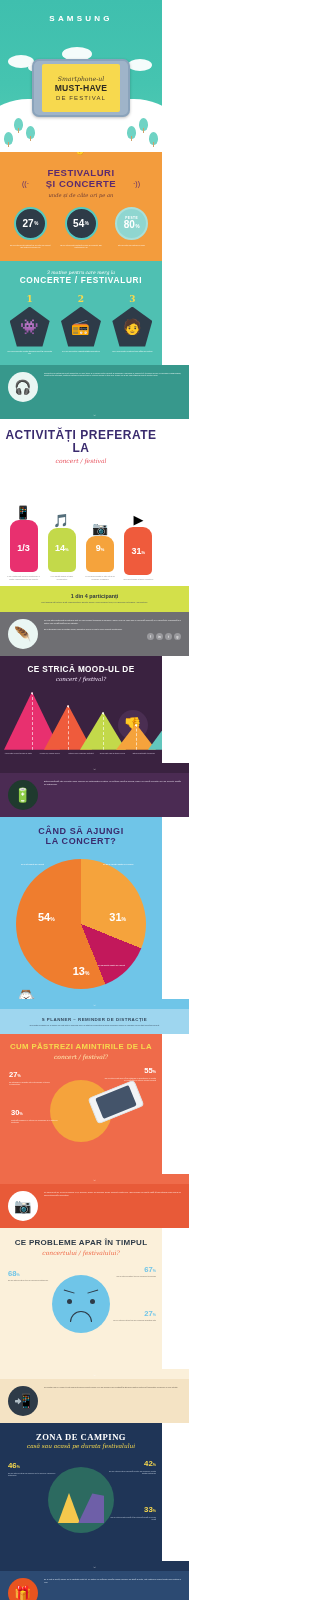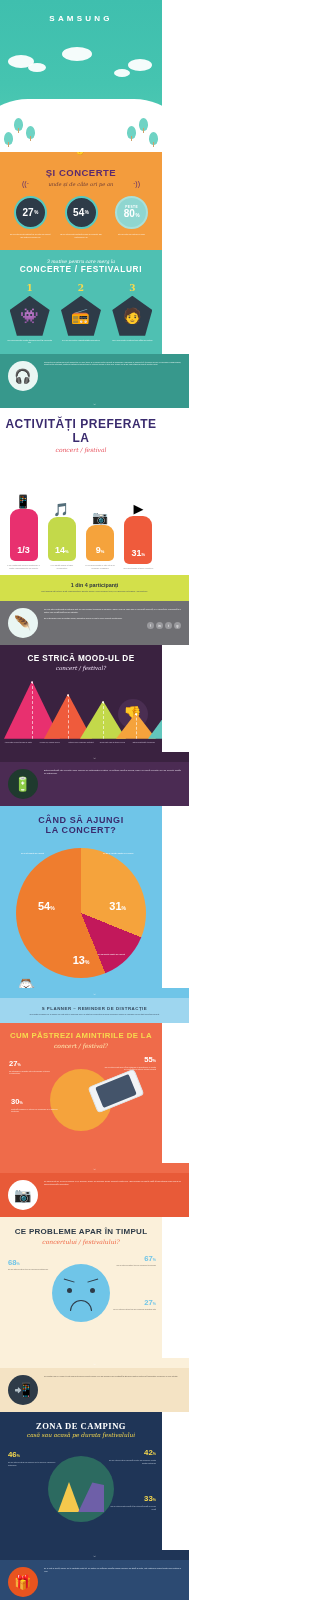--- a/index.html
+++ b/index.html
@@ -96,21 +96,21 @@
 
   
   .s-act { background:#fff; padding:10px 0 6px; }
   .act-t { color:#3a2b6e; font-size:12px; letter-spacing:.5px; }
   .act-sub { color:#e8545f; font-size:6px; margin-top:1px; }
   .bars { display:flex; justify-content:center; align-items:flex-end; gap:3px; padding:10px 6px 0; }
   .barcell { width:40px; text-align:center; }
   .bartop { height:46px; display:flex; align-items:flex-end; justify-content:center; font-size:13px; }
   .bar { width:28px; margin:0 auto; border-radius:9px 9px 5px 5px; position:relative;
          display:flex; align-items:flex-end; justify-content:center; color:#fff; font-weight:bold; }
-  .bar .v { font-size:9px; padding-bottom:6px; }
+  .bar .v { font-size:9px; padding-bottom:19px; }
   .bar .v small { font-size:4px; }
   .b1{ background:#e8306f; height:52px;}
   .b2{ background:#c3d94a; height:44px;}
   .b3{ background:#f5a33c; height:36px;}
   .b4{ background:#ef5b3c; height:48px;}
   .bcap{ color:#8c8c8c; font-size:1.75px; line-height:1.4; margin-top:3px; padding:0 1px;}
 
   
   .band-lime { background:#d3e04a; padding:7px 10px 8px; text-align:center; }
   .band-lime h4 { color:#2f3640; font-size:5.4px; font-weight:bold; }
@@ -254,31 +254,39 @@
       <div class="cloud" style="right:10px;top:26px;width:24px;height:12px;"></div>
       <div class="cloud" style="right:32px;top:36px;width:16px;height:8px;"></div>
       <div class="cloud" style="left:62px;top:14px;width:30px;height:14px;"></div>
       <div class="hill"></div>
       <div class="tree" style="left:14px;bottom:30px;"></div>
       <div class="tree" style="left:26px;bottom:22px;"></div>
       <div class="tree" style="left:4px;bottom:16px;"></div>
       <div class="tree" style="right:14px;bottom:30px;"></div>
       <div class="tree" style="right:26px;bottom:22px;"></div>
       <div class="tree" style="right:4px;bottom:16px;"></div>
+      <div class="phone">
+        <div class="screen">
+          <div class="ph-l1">Smartphone-ul</div>
+          <div class="ph-l2">MUST-HAVE</div>
+          <div class="ph-l3">DE FESTIVAL</div>
+        </div>
+      </div>
     </div>
 
   </div>
 
   <div class="sec s-fest">
     <div style="position:relative;height:10px;">
       <div style="position:absolute;left:50%;top:-14px;transform:translateX(-50%);font-size:10px;">✌</div>
     </div>
     <div style="position:relative;">
       <span class="wifi" style="left:22px;">((·</span>
       <span class="wifi" style="right:22px;">·))</span>
+      <div class="h-main fest-t">FESTIVALURI</div>
       <div class="h-main fest-t">ȘI CONCERTE</div>
     </div>
     <div class="h-script fest-sub">unde și de câte ori pe an</div>
     <div class="circles">
       <div class="cell">
         <div class="circ c1">
           <span>27</span>
             <span class="pc">%</span>
         </div>
         <div class="cap">din cei intervievați participă la cel puțin un concert sau festival în fiecare an</div>

